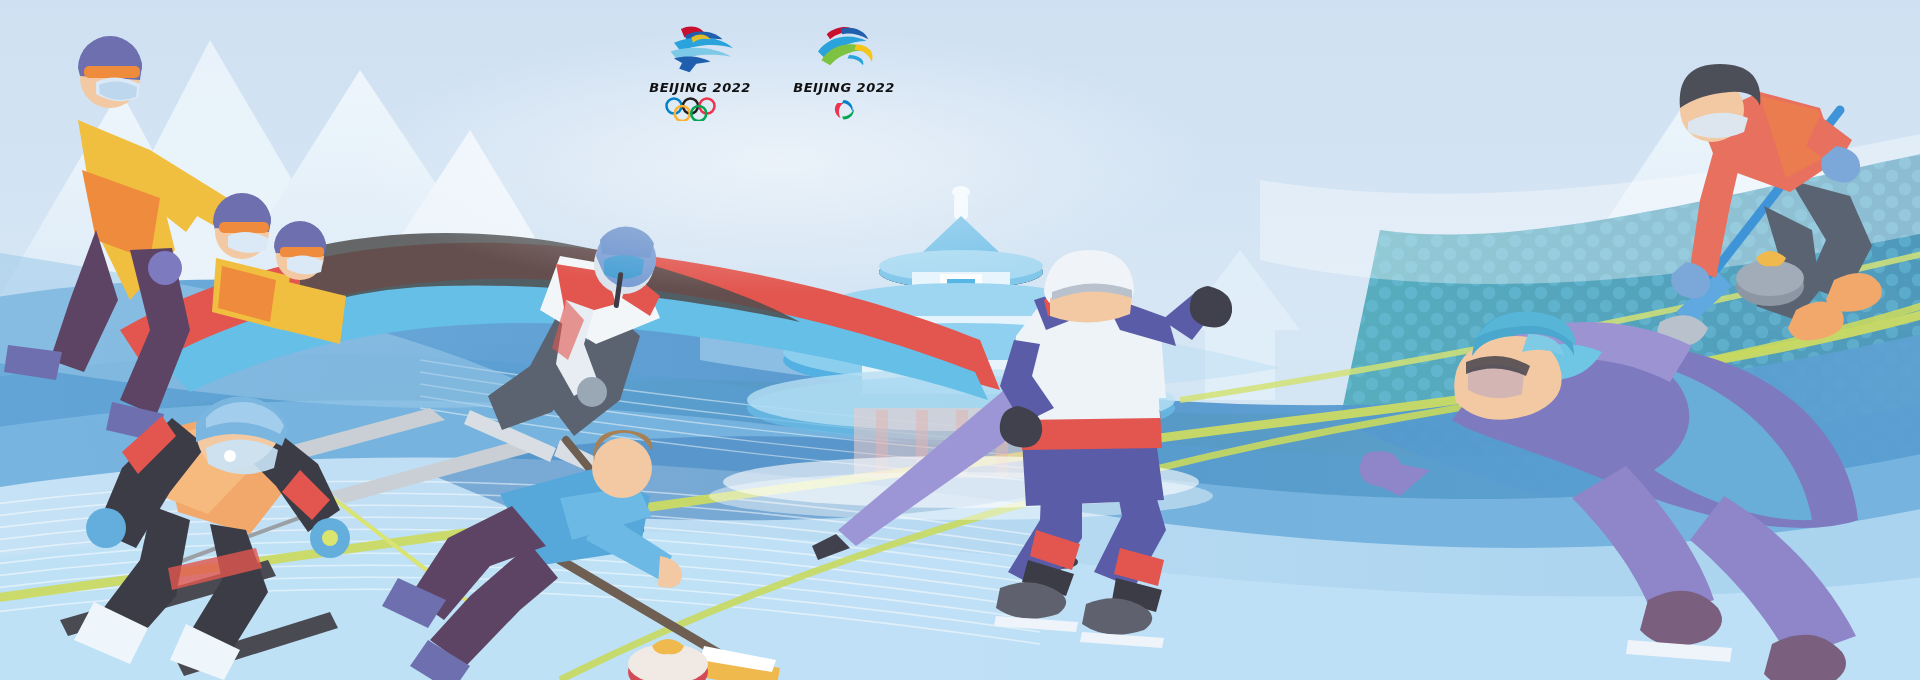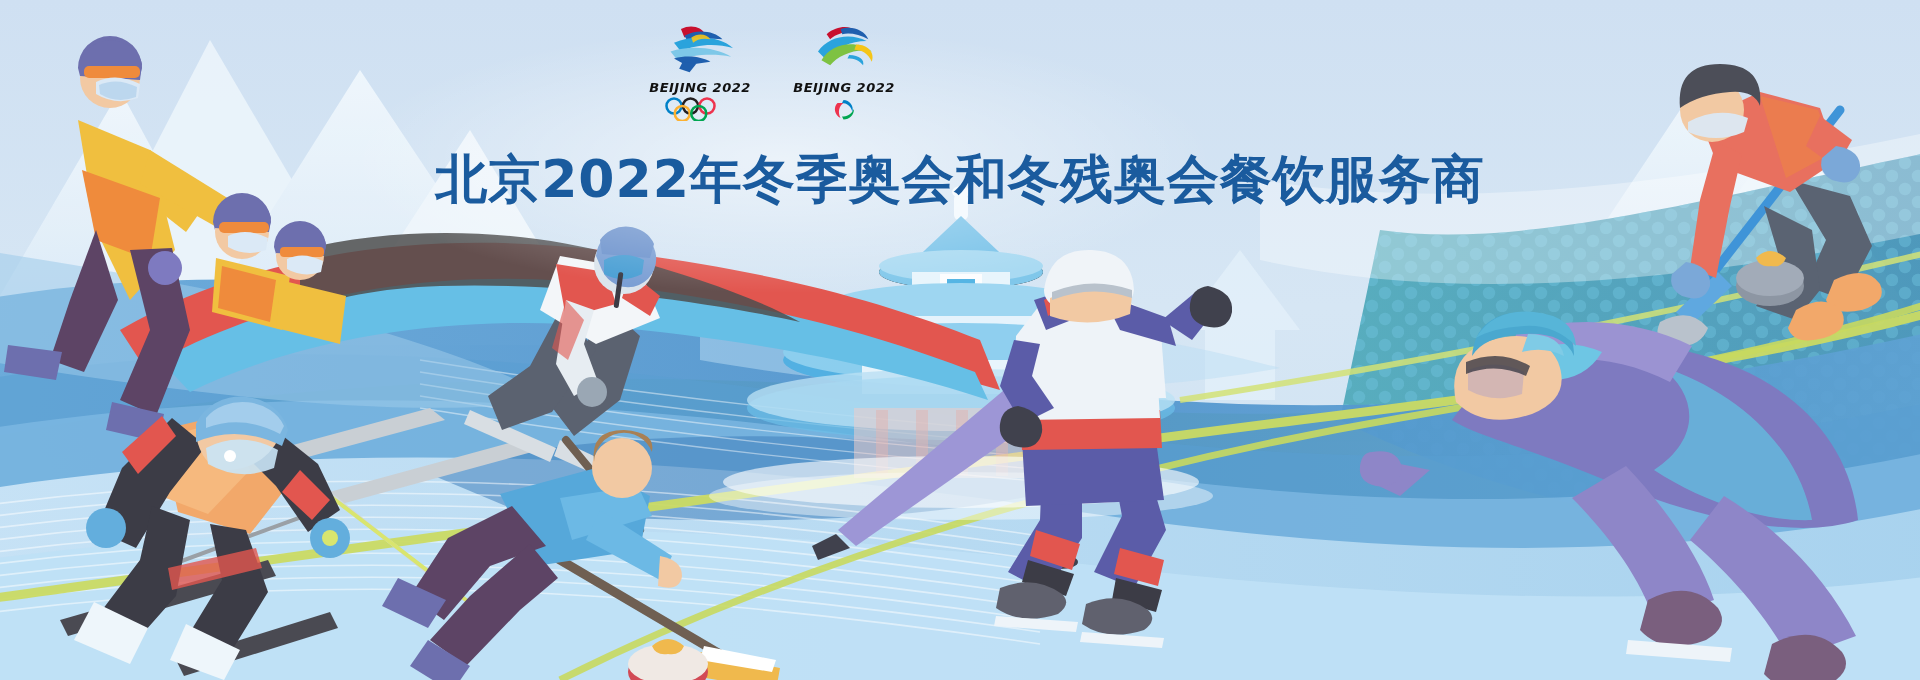--- a/index.html
+++ b/index.html
@@ -482,17 +482,14 @@
       <svg class="emblem-sym" viewBox="0 0 110 32">
         <g transform="translate(40,2)">
           <path d="M6 6 C 0 12, 2 22, 10 26 C 6 18, 8 10, 14 6 Z" fill="#ee334e"></path>
           <path d="M14 2 C 22 2, 28 10, 26 18 C 24 10, 18 6, 12 6 Z" fill="#0081c8"></path>
           <path d="M14 28 C 22 28, 28 22, 28 14 C 24 22, 18 24, 12 24 Z" fill="#00a651"></path>
         </g>
       </svg>
     </div>
   </div>
 
-  <div id="title-wrap">
-    <h1 id="main-title">北京2022年冬季奥会和冬残奥会餐饮服务商</h1>
-  </div>
 
 </div>
 
 </body></html>

